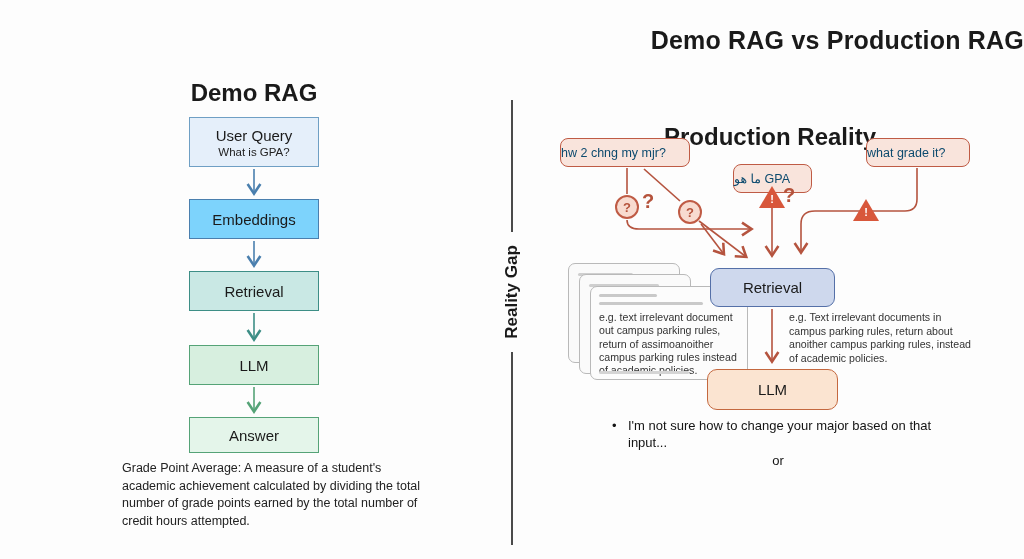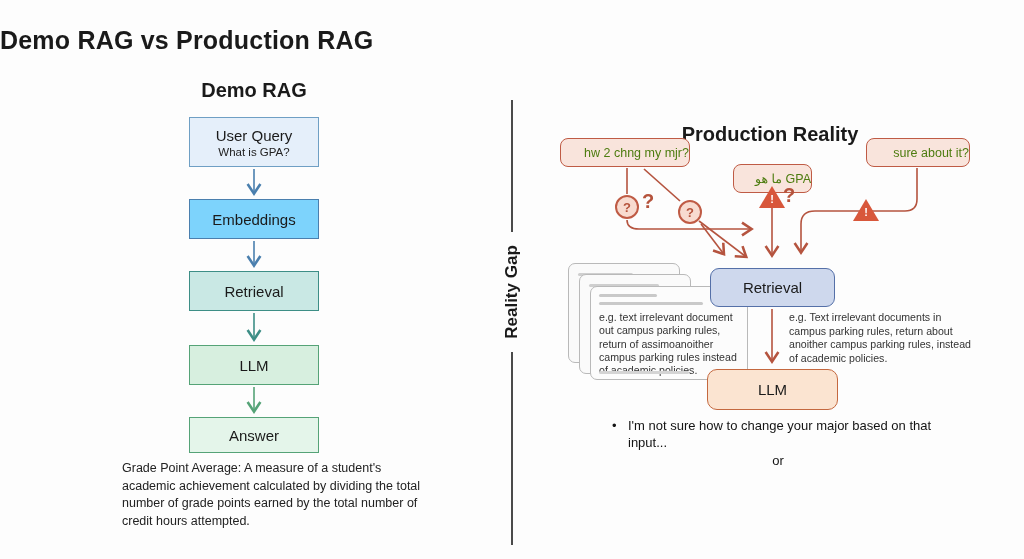--- a/index.html
+++ b/index.html
@@ -2,22 +2,22 @@
 <html><head>
 <meta charset="utf-8">
 <style>
   * { margin:0; padding:0; box-sizing:border-box; }
   html,body { width:1024px; height:559px; }
   body {
     position:relative; background:#fdfdfd; overflow:hidden;
     font-family:"Liberation Sans", sans-serif; color:#1a1a1a;
   }
   .abs { position:absolute; }
-  #title { left:0; right:0; top:26px; text-align:left; font-size:25px; font-weight:bold; letter-spacing:.2px; }
-  .col-heading { font-size:20px; font-weight:bold; text-align:center; }
+  #title { left:0; right:0; top:26px; text-align:right; font-size:25px; font-weight:bold; letter-spacing:.2px; }
+  .col-heading { font-size:24px; font-weight:bold; text-align:center; }
   #demo-heading { left:154px; width:200px; top:79px; }
   #prod-heading { left:620px; width:300px; top:79px;margin-top:44px; }
 
   
   .flow-box {
     left:189px; width:130px; border-radius:0; border:1.6px solid;
     display:flex; flex-direction:column; align-items:center; justify-content:center;
     font-size:15px; text-align:center;
   }
   #box-user-query { top:117px; height:50px; background:#e5effa; border-color:#6f9fc4; }
@@ -32,21 +32,21 @@
   
   .divider-seg { left:511px; width:2px; background:#4a4a4a; }
   #divider-top { top:100px; height:132px; }
   #divider-bottom { top:352px; height:193px; }
   #divider-label { left:512px; top:292px; transform:translate(-50%,-50%) rotate(-90deg);
     font-size:17px; font-weight:bold; white-space:nowrap; }
 
   
   .query-box {
     top:138px; height:29px; border-radius:8px; border:1.5px solid #bf5b45; background:#f9e4dc;
-    display:flex; align-items:center; justify-content:flex-end; font-size:12.5px; color:#4d7c0f;
+    display:flex; align-items:center; justify-content:flex-start; font-size:12.5px; color:#0c4a6e;
   }
   #q1 { left:560px; width:130px; }
   #q2 { left:733px; width:79px;margin-top:26px; }
   #q3 { left:866px; width:104px; }
 
   
   #box-retrieval-prod { left:710px; top:268px; width:125px; height:39px; border-radius:9px;
     background:#ced8ed; border:1.6px solid #5570a8; display:flex; align-items:center; justify-content:center; font-size:15px; }
   #box-llm-prod { left:707px; top:369px; width:131px; height:41px; border-radius:10px;
     background:#fbe4d1; border:1.6px solid #c4683f; display:flex; align-items:center; justify-content:center; font-size:15px; }
@@ -148,21 +148,21 @@
 <div class="abs divider-seg" id="divider-bottom"></div>
 <div class="abs" id="divider-label">Reality Gap</div>
 
 <div class="abs query-box" id="q1">
   <span>hw 2 chng my mjr?</span>
 </div>
 <div class="abs query-box" id="q2" dir="ltr">
   <span>ما هو GPA</span>
 </div>
 <div class="abs query-box" id="q3">
-  <span>sure about it?</span>
+  <span>what grade it?</span>
 </div>
 
 <div class="abs q-circle" id="q-circle-1">
   <span>?</span>
 </div>
 <div class="abs q-circle" id="q-circle-2">
   <span>?</span>
 </div>
 <div class="abs q-mark" id="q-mark-1">?</div>
 <div class="abs q-mark" id="q-mark-2">?</div>

